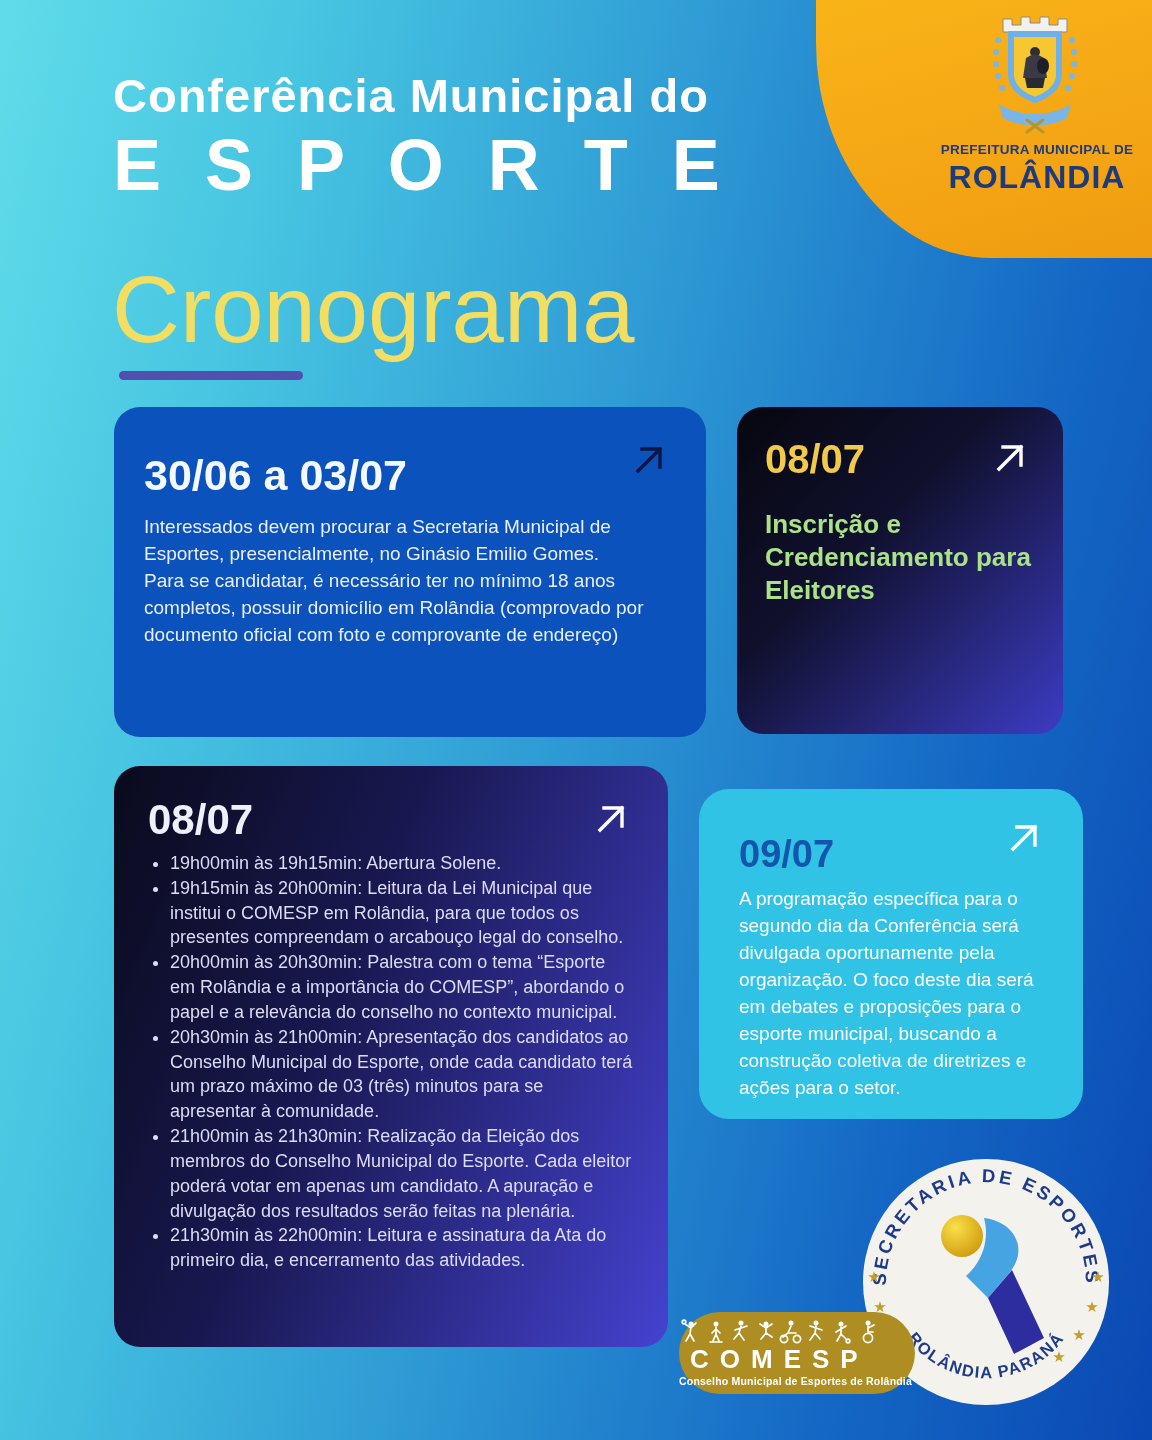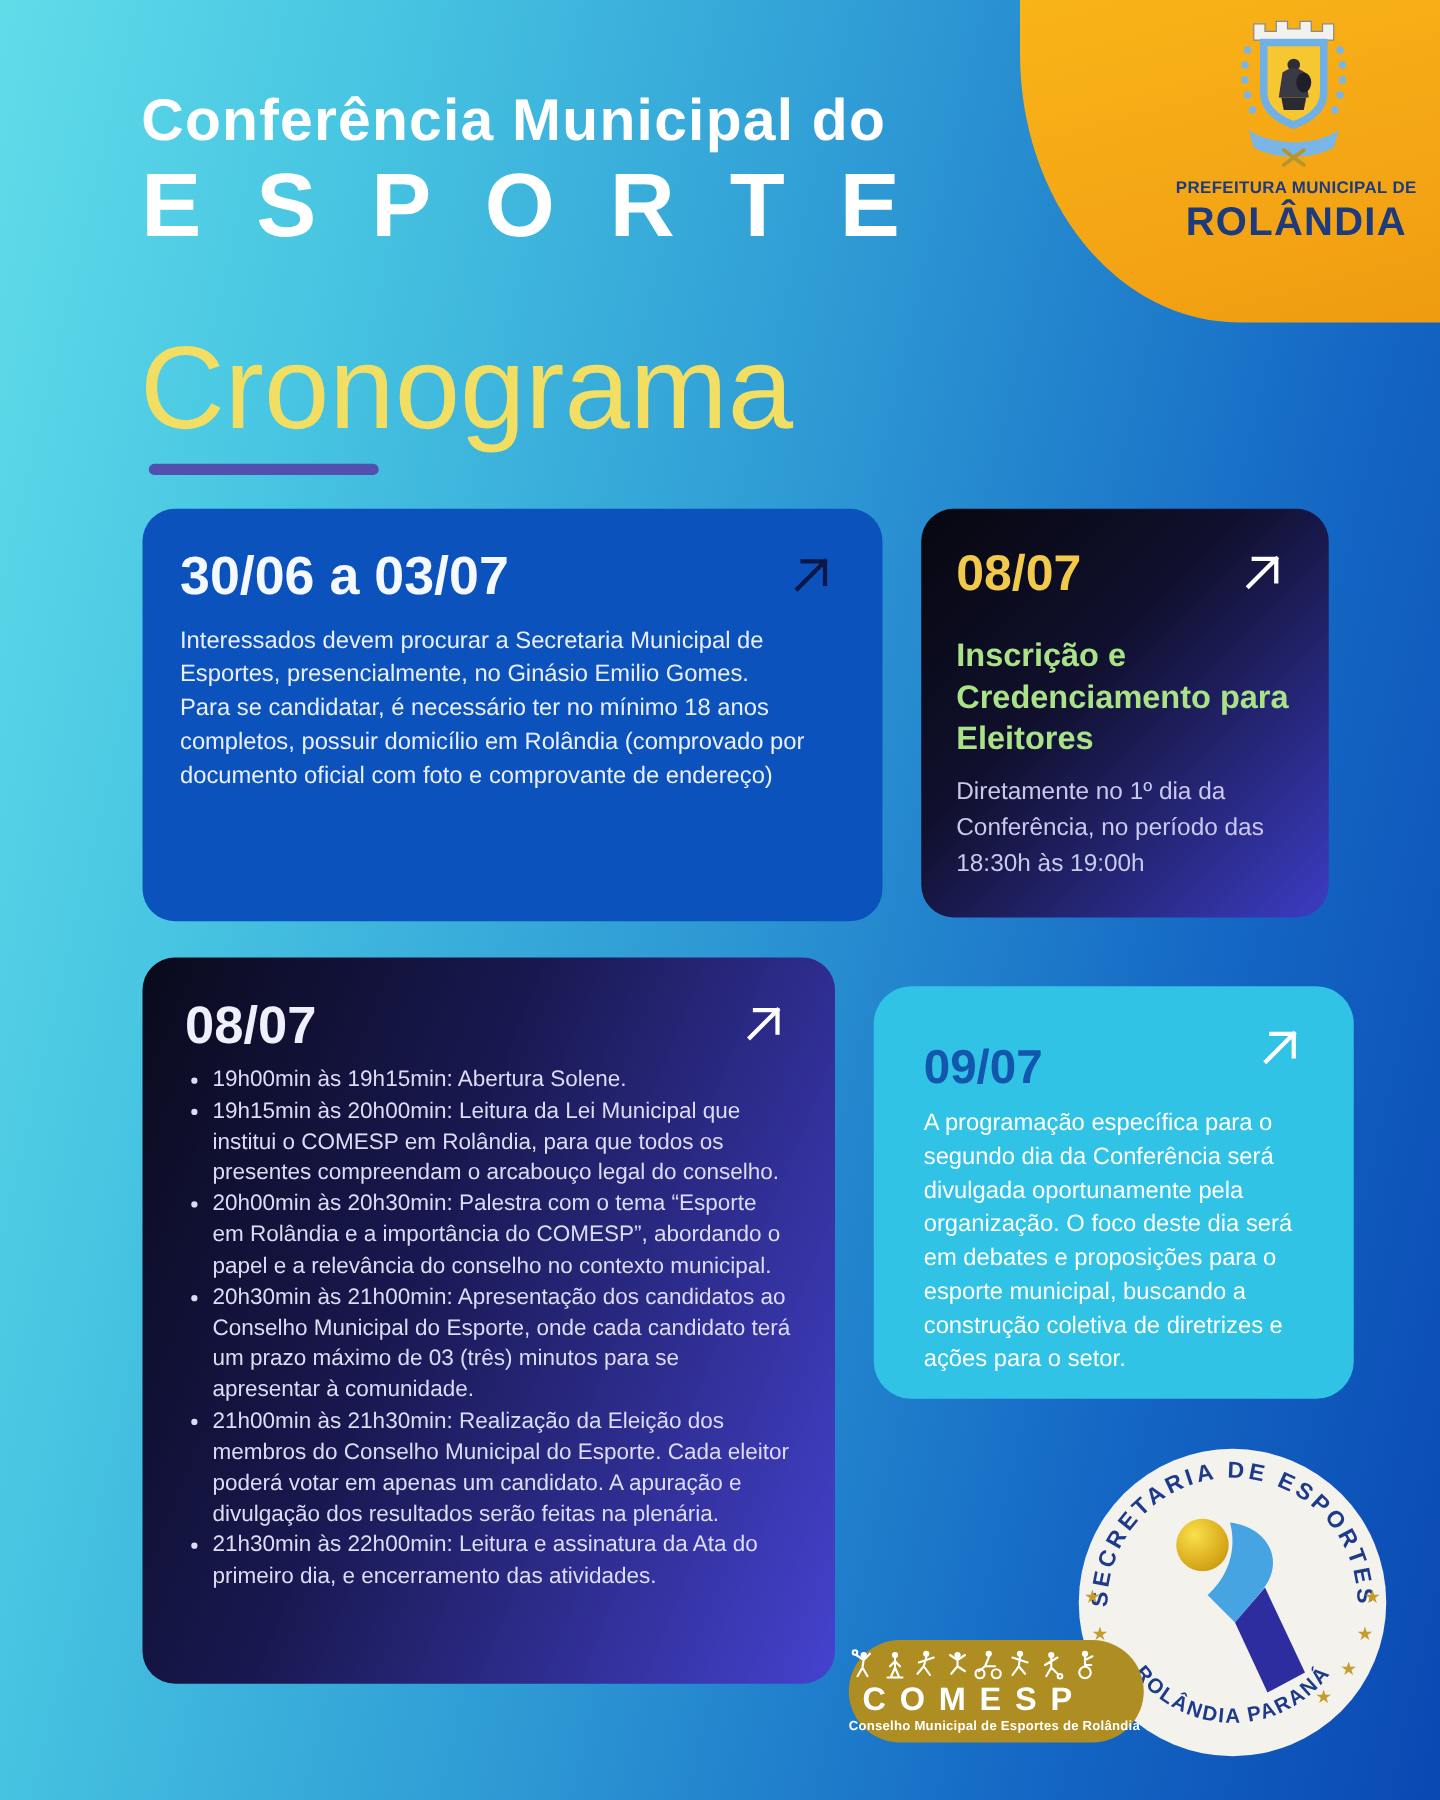--- a/index.html
+++ b/index.html
@@ -17,21 +17,21 @@
   .badge{position:absolute;left:816px;top:0;width:340px;height:258px;
     background:linear-gradient(165deg,#f9b418 0%,#f3a314 70%,#ef9c10 100%);
     border-bottom-left-radius:175px 215px;}
   .badge-emblem{position:absolute;left:150px;top:6px;width:138px;height:130px;}
   .badge-text{position:absolute;left:104px;top:142px;width:234px;text-align:center;color:#1d3a7c;}
   .badge-text .l1{font-size:13.5px;font-weight:700;letter-spacing:.3px;}
   .badge-text .l2{font-size:32px;font-weight:800;letter-spacing:1px;margin-top:2px;}
   
   .card{position:absolute;border-radius:26px;box-sizing:border-box;}
   .card .arrow{position:absolute;width:46px;height:46px;top:30px;right:34px;}
-  .card-1{left:114px;top:407px;width:592px;height:330px;background:#0c52bd;padding:30px 32px 0 30px;color:#fff;}
+  .card-1{left:114px;top:407px;width:592px;height:330px;background:#0c52bd;padding:44px 32px 0 30px;color:#fff;}
   .card-1 .arrow{color:#0b1747;}
   .card-1 .date{font-size:43px;font-weight:700;color:#f4f8ff;}
   .card-1 .ctitle{margin-top:34px;font-size:25.5px;font-weight:700;line-height:1.3;color:#ffffff;width:520px;}
   .card-1 .cbody{margin-top:14px;font-size:19px;line-height:1.42;color:#e9effc;width:528px;white-space:pre-line;}
   .card-2{left:737px;top:407px;width:326px;height:327px;
     background:linear-gradient(135deg,#07070f 0%,#10102e 40%,#3c3cc4 100%);padding:30px 28px;}
   .card-2 .arrow{color:#ffffff;top:28px;right:30px;}
   .card-2 .date{font-size:40px;font-weight:700;color:#f1c94b;}
   .card-2 .ctitle{margin-top:26px;font-size:26px;font-weight:700;line-height:1.27;color:#a9e287;}
   .card-2 .cbody{margin-top:12px;font-size:19.5px;line-height:1.48;color:#c9c9ec;}
@@ -100,21 +100,20 @@
     <div class="cbody">Interessados devem procurar a Secretaria Municipal de Esportes, presencialmente, no Ginásio Emilio Gomes.
 Para se candidatar, é necessário ter no mínimo 18 anos completos, possuir domicílio em Rolândia (comprovado por documento oficial com foto e comprovante de endereço)</div>
   </div>
 
   <div class="card card-2">
     <svg class="arrow" viewBox="0 0 46 46">
       <path d="M12 34 L34 12 M16 12 H34 V30" fill="none" stroke="currentColor" stroke-width="3.4" stroke-linecap="square"></path>
     </svg>
     <div class="date">08/07</div>
     <div class="ctitle">Inscrição e Credenciamento para Eleitores</div>
-    <div class="cbody">Diretamente no 1º dia da Conferência, no período das 18:30h às 19:00h</div>
   </div>
 
   <div class="card card-3">
     <svg class="arrow" viewBox="0 0 46 46">
       <path d="M12 34 L34 12 M16 12 H34 V30" fill="none" stroke="currentColor" stroke-width="3.4" stroke-linecap="square"></path>
     </svg>
     <div class="date">08/07</div>
     <ul>
       <li>19h00min às 19h15min: Abertura Solene.</li>
       <li>19h15min às 20h00min: Leitura da Lei Municipal que institui o COMESP em Rolândia, para que todos os presentes compreendam o arcabouço legal do conselho.</li>

